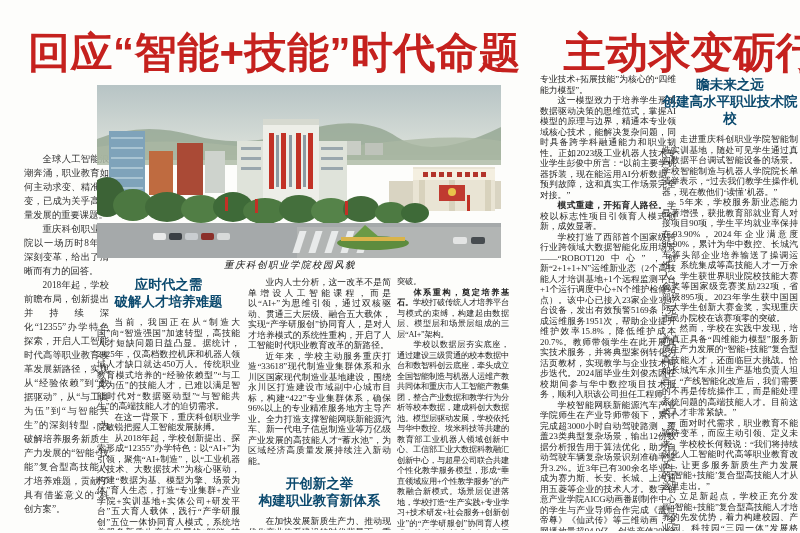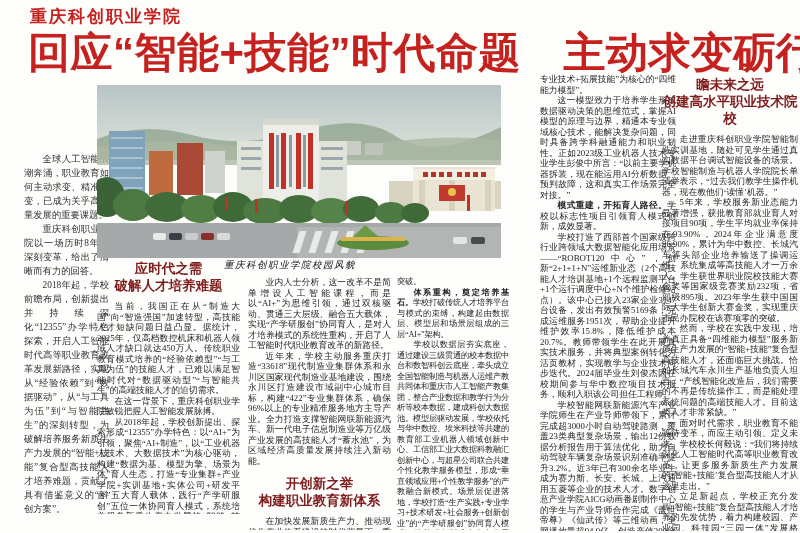--- a/index.html
+++ b/index.html
@@ -27,39 +27,38 @@
   .caption {
     position:absolute; left:88px; top:259px; width:404px; text-align:center;
     font-style:italic; font-size:9.5px; letter-spacing:1.5px; color:#121212;
   }
   .col {
     position:absolute; font-size:8.8px; line-height:10.5px;
     text-align:justify; overflow:hidden; color:#242424;
   }
   .col p { margin:0; text-indent:2em; }
   .col p.cont { text-indent:0; }
-  .c2 { left:97px;  top:258px; width:143px; height:256px; }
+  .c2 { left:97px;  top:274px; width:143px; height:256px; }
   .c3 { left:248px; top:277px; width:143px; height:253px; }
   .c4 { left:397px; top:277px; width:112px; height:253px; font-size:8.2px; letter-spacing:-0.2px; }
   .c5 { left:540px; top:74px;  width:136px; height:457px; }
   .c6 { left:662px; top:74px;  width:136px; height:457px; }
   .sec-head {
-    font-family:"Liberation Sans", sans-serif; font-weight:bold; color:#7f1d1d;
+    font-family:"Liberation Sans", sans-serif; font-weight:bold; color:#0c4a6e;
     text-align:center; text-indent:0; font-size:13.5px; line-height:17px;
     margin:2px 0 7px 0;
   }
   .c3 .sec-head { margin:9px 0 7px 0; }
   .lead { font-weight:bold; }
 </style>
 </head>
 <body>
 
 <div class="page">
 
-  <div class="kicker">重庆科创职业学院</div>
   <div class="headline">回应“智能+技能”时代命题　主动求变砺行高职改革</div>
 
   <div class="intro">
     <p>全球人工智能浪潮奔涌，职业教育如何主动求变、精准应变，已成为关乎高质量发展的重要课题。</p>
     <p>重庆科创职业学院以一场历时8年的深刻变革，给出了清晰而有力的回答。</p>
     <p>2018年起，学校前瞻布局，创新提出并持续深化“12355”办学特色探索，开启人工智能时代高等职业教育改革发展新路径，实现从“经验依赖”到“数据驱动”，从“与工具为伍”到“与智能共生”的深刻转型，为破解培养服务新质生产力发展的“智能+技能”复合型高技能人才培养难题，贡献了具有借鉴意义的“科创方案”。</p>
   </div>
 
   <div class="photo-wrap">
     <svg width="404" height="173" viewBox="0 0 404 173">

